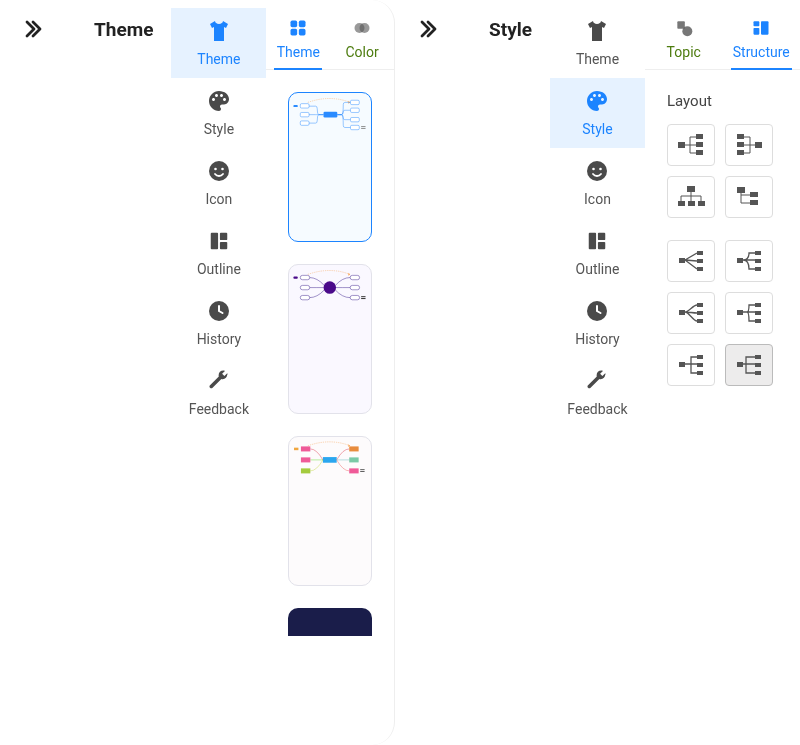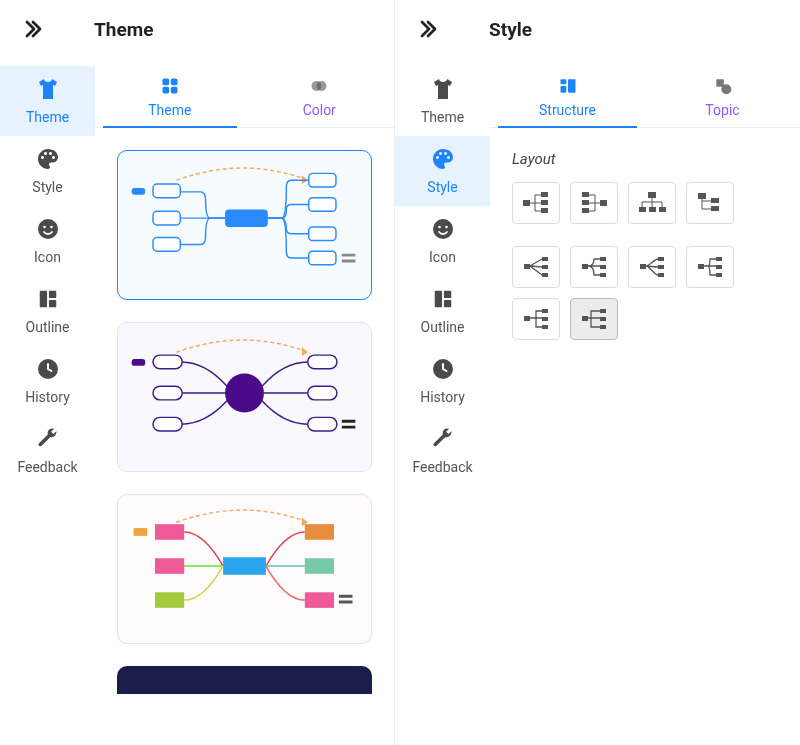--- a/index.html
+++ b/index.html
@@ -6,21 +6,21 @@
   body {
     font-family: -apple-system, BlinkMacSystemFont, "Segoe UI", Roboto, Arial, sans-serif;
     background: #fff;
     width: 800px;
     height: 745px;
     overflow: hidden;
     display: flex;
   }
 
   
-  .pane { display: flex; flex-direction: column; }
+  .pane { display: flex; flex-direction: row; border-radius: 23px; }
   .pane-left { width: 395px; border-right: 1px solid #eee; }
   .pane-right { width: 405px; }
 
   
   .pane-head {
     display: flex;
     align-items: center;
     height: 58px;
     padding: 0 18px;
     gap: 48px;
@@ -92,21 +92,21 @@
   }
   .tab {
     flex: 1;
     display: flex;
     flex-direction: column;
     align-items: center;
     justify-content: center;
     gap: 6px;
     cursor: pointer;
     font-size: 14px;
-    color: #8b5cf6;
+    color: #4d7c0f;
     position: relative;
   }
   .tab.active { color: #1c84ff; }
   .tab.active::after {
     content: "";
     position: absolute;
     bottom: -1px; left: 8px; right: 8px;
     height: 2px;
     background: #1c84ff;
   }
@@ -131,21 +131,20 @@
   }
   .thumb.selected {
     border: 1.5px solid #1c84ff;
     background: #f6fbff;
   }
   .thumb svg { position: absolute; inset: 0; }
 
   
   .style-section {
     padding: 22px 22px 0 22px;
-    font-style: italic;
   }
   .section-label {
     font-size: 15px;
     color: #444;
     margin-bottom: 14px;
   }
   .option-grid {
     display: flex;
     flex-wrap: wrap;
     gap: 10px;
@@ -419,38 +418,38 @@
           <svg width="22" height="22" viewBox="0 0 24 24" fill="currentColor">
               <path d="M21 5c0 2.8-2.2 5-5 5-.5 0-1 0-1.4-.2L5 19.4c-.8.8-2 .8-2.8 0s-.8-2 0-2.8L11.8 7c-.2-.4-.2-.9-.2-1.4 0-2.8 2.2-5 5-5 .7 0 1.3.1 1.9.4l-3.1 3.1 2.5 2.5 3.1-3.1c.3.6.4 1.2.4 1.5z"></path>
             </svg>
         </div>
         <span>Feedback</span>
       </div>
     </div>
 
     <div class="content">
       <div class="tabs">
+        <div class="tab">
+          <div class="ico">
+            <svg width="20" height="20" viewBox="0 0 24 24" fill="currentColor">
+                <rect x="4" y="4" width="9" height="9" rx="1" opacity="0.8"></rect>
+                <circle cx="16" cy="16" r="6" opacity="0.8"></circle>
+              </svg>
+          </div>
+          <span>Topic</span>
+        </div>
         <div class="tab active">
           <div class="ico">
             <svg width="20" height="20" viewBox="0 0 24 24" fill="currentColor">
                 <rect x="3" y="4" width="7" height="6" rx="1"></rect>
                 <rect x="3" y="12" width="7" height="8" rx="1"></rect>
                 <rect x="12" y="4" width="9" height="16" rx="1"></rect>
               </svg>
           </div>
           <span>Structure</span>
-        </div>
-        <div class="tab">
-          <div class="ico">
-            <svg width="20" height="20" viewBox="0 0 24 24" fill="currentColor">
-                <rect x="4" y="4" width="9" height="9" rx="1" opacity="0.8"></rect>
-                <circle cx="16" cy="16" r="6" opacity="0.8"></circle>
-              </svg>
-          </div>
-          <span>Topic</span>
         </div>
       </div>
 
       <div class="style-section">
         <div class="section-label">Layout</div>
         <div class="option-grid">
           <div class="opt">
             <svg width="30" height="26" viewBox="0 0 30 26" fill="#555">
                 <rect x="2" y="10" width="7" height="6"></rect>
                 <rect x="20" y="2" width="7" height="5"></rect>

